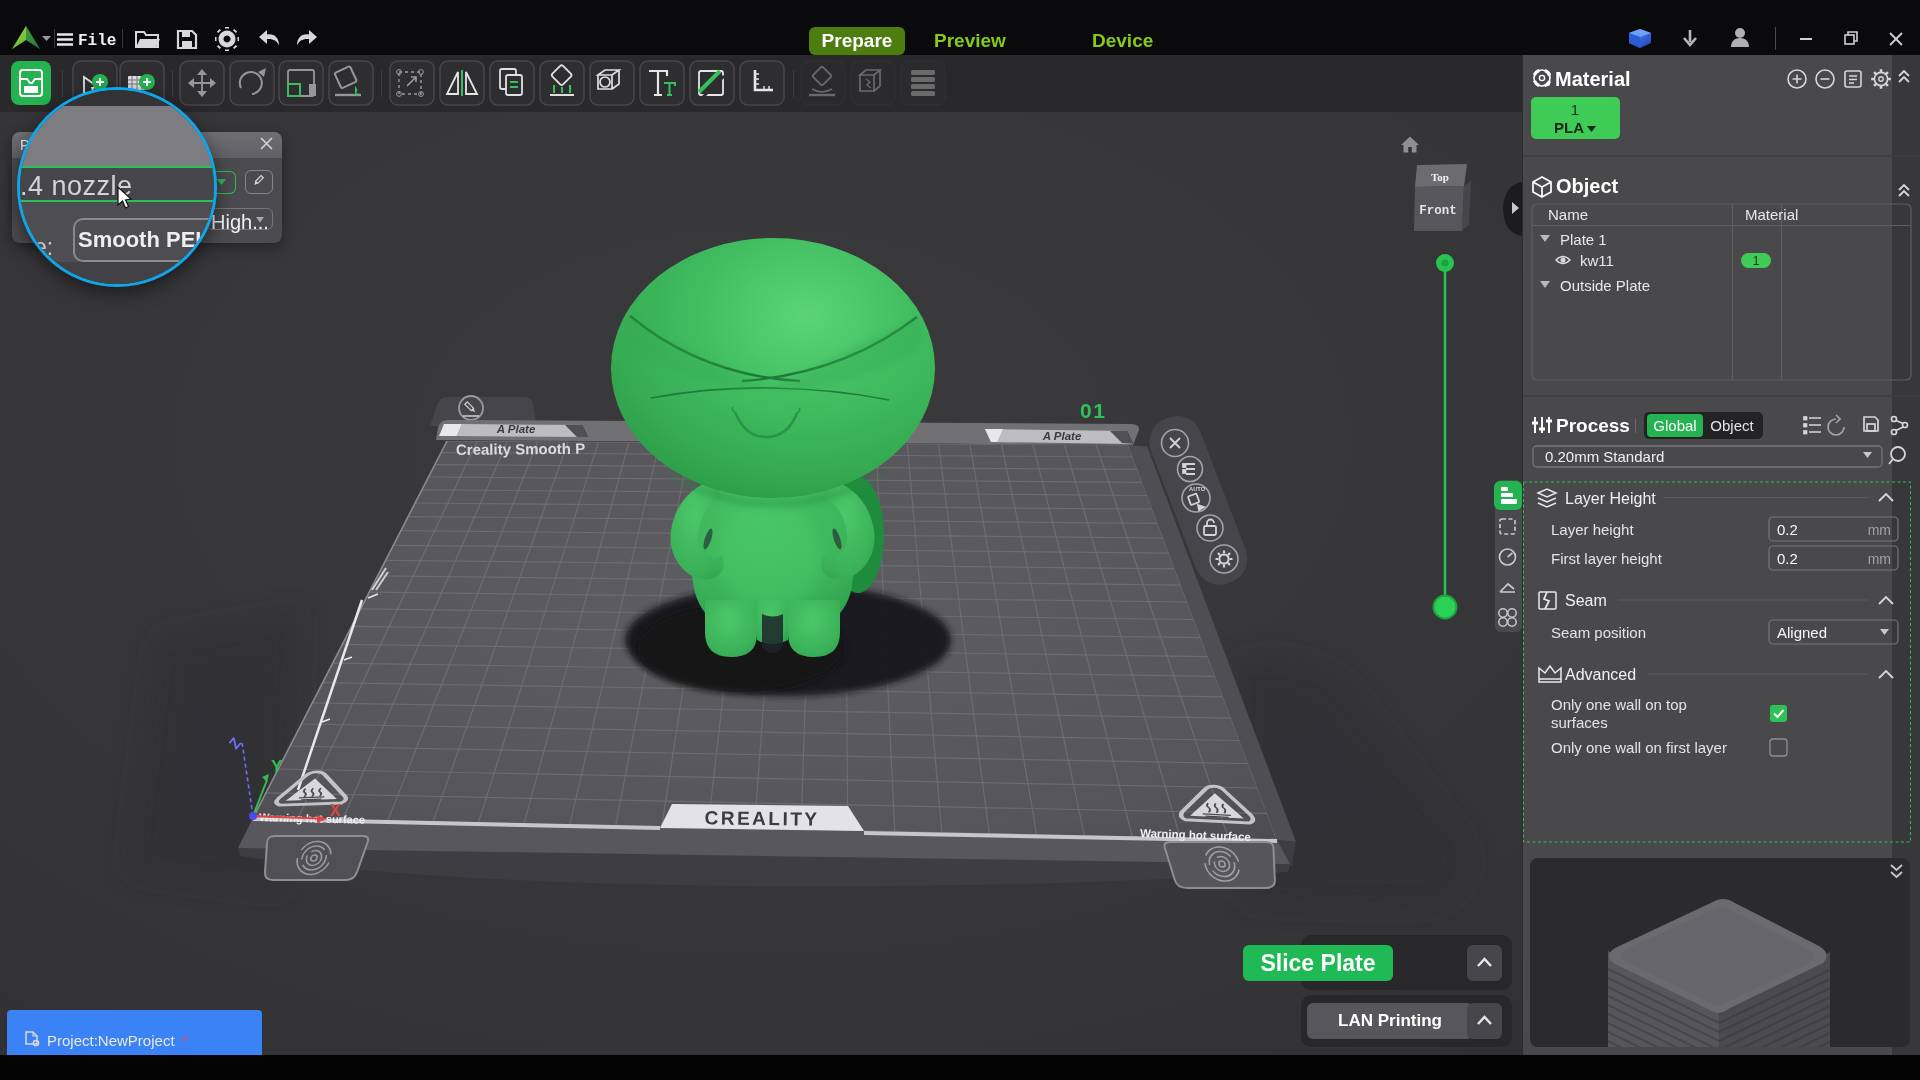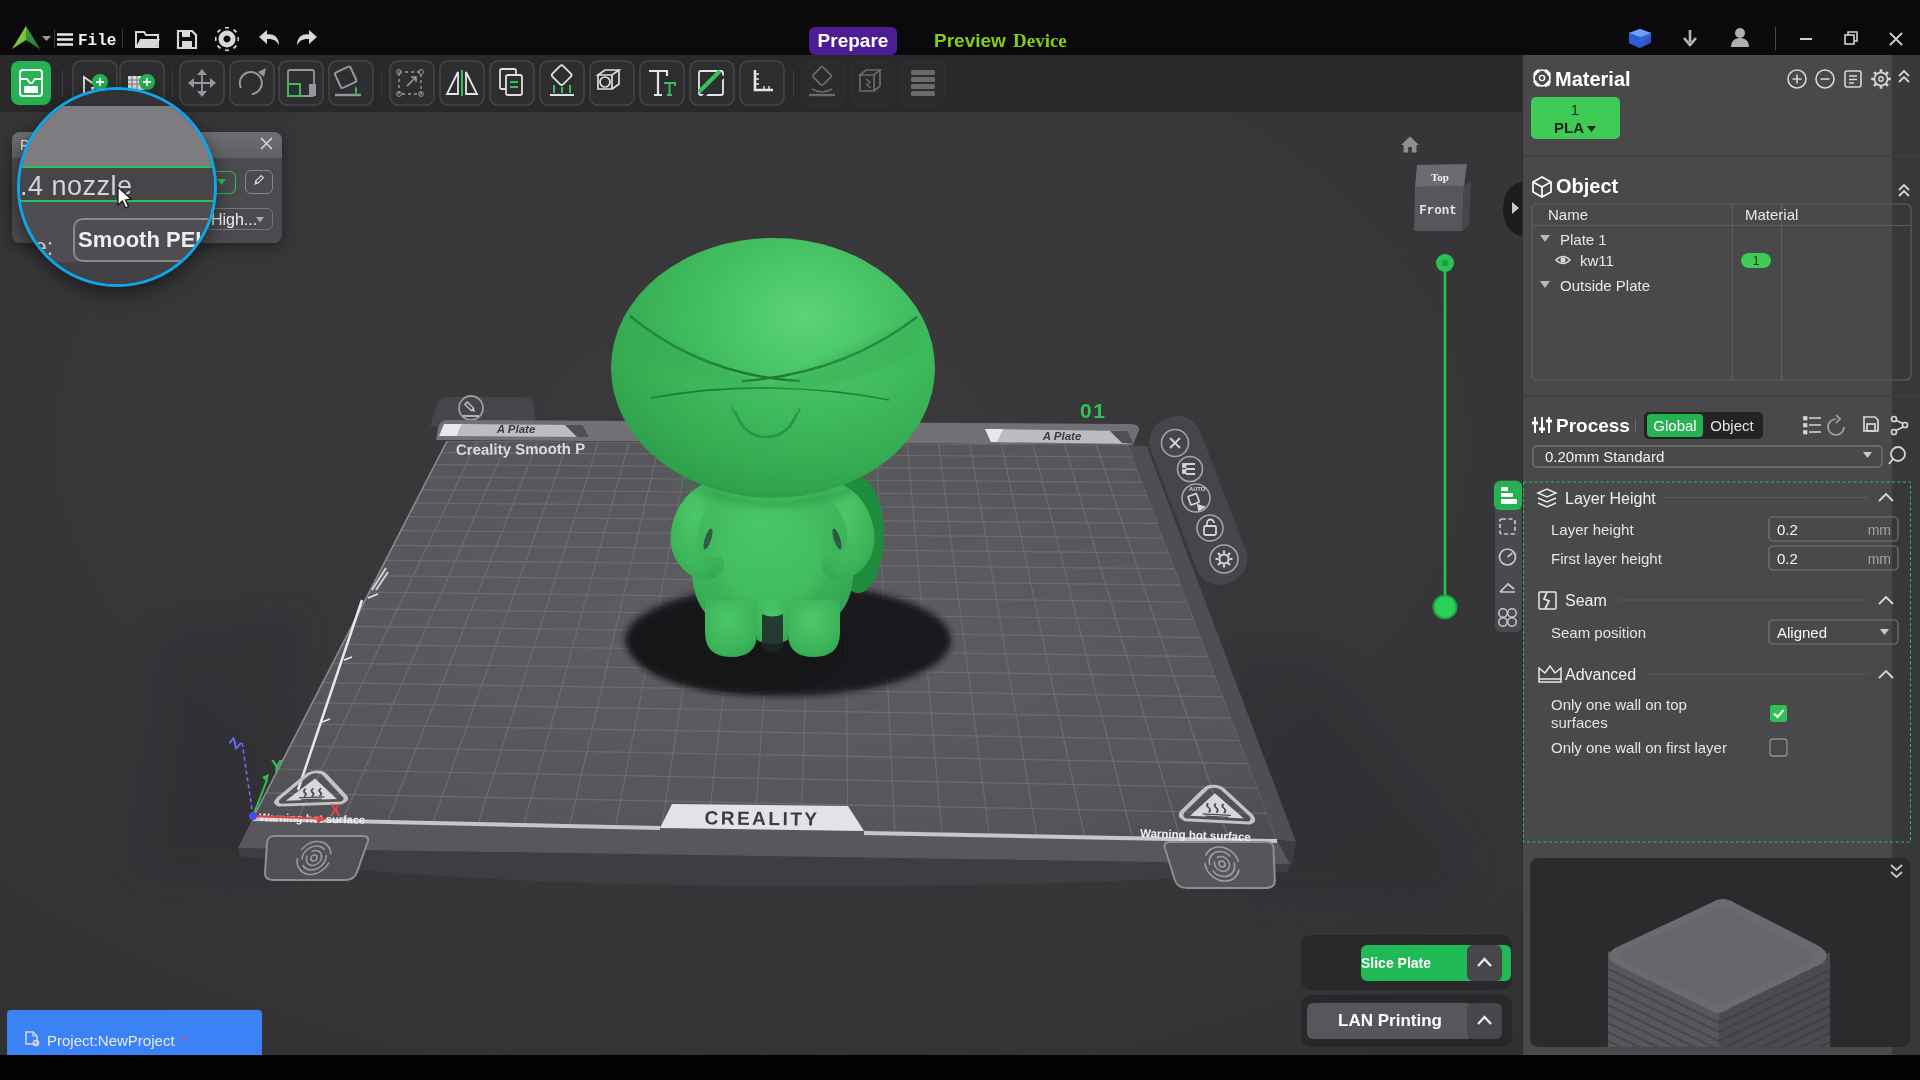--- a/index.html
+++ b/index.html
@@ -77,23 +77,23 @@
   <rect x="1800" y="38" width="12" height="2" fill="#d0d0d2"></rect>
   <g fill="none" stroke="#d0d0d2" stroke-width="1.6">
         <rect x="1845" y="35" width="9" height="9"></rect>
         <path d="M1848 35 v-3 h9 v9 h-3"></path>
       </g>
   <g stroke="#d0d0d2" stroke-width="1.8">
         <path d="M1890 33 l12 12 M1902 33 l-12 12"></path>
       </g>
 </svg>
 
-<div class="abs" style="left:809px;top:27px;width:88px;height:28px;background:#4c1d95;border-radius:6px;text-align:center;line-height:28px;color:#fff;font-size:19px;font-weight:bold;">Prepare</div>
+<div class="abs" style="left:809px;top:27px;width:96px;height:28px;background:#4d7c0f;border-radius:6px;text-align:center;line-height:28px;color:#fff;font-size:19px;font-weight:bold;">Prepare</div>
 <div class="tab" style="left:934px;">Preview</div>
-<div class="tab" style="left:1013px;font-family:Liberation Serif, serif;">Device</div>
+<div class="tab" style="left:1092px;">Device</div>
 </div>
 <div id="toolbar">
 <svg class="abs" style="left:0;top:0" width="1523" height="57" viewBox="0 0 1523 57">
   <g>
     <rect x="11" y="6" width="40" height="44" rx="8" fill="#24b350"></rect>
     <g stroke="#fff" stroke-width="2" fill="none">
       <rect x="20" y="15" width="22" height="26" rx="3"></rect>
       <path d="M20 24 h7 l3 4 h2 l3 -4 h7"></path>
       <rect x="25" y="32" width="12" height="5" fill="#fff"></rect>
     </g>
@@ -641,21 +641,21 @@
   <g fill="none" stroke="#d9d9db" stroke-width="1.5">
     <rect x="18" y="51" width="13" height="11" rx="2"></rect>
         <path d="M18 56.5 h13"></path>
         <rect x="22" y="53" width="5" height="1.6" fill="#d9d9db"></rect>
   </g>
   <text x="40" y="64" font-size="15" fill="#e8e8ea">Printer:K1-0.4</text>
 </svg>
 </div>
 
 <div class="abs" style="left:1301px;top:935px;width:211px;height:55px;background:#28282a;border-radius:10px;"></div>
-<div class="abs" style="left:1361px;top:945px;width:150px;height:36px;background:#1fb955;border-radius:6px;text-align:left;line-height:36px;color:#fff;font-size:14px;font-weight:bold;">Slice Plate</div>
+<div class="abs" style="left:1243px;top:945px;width:150px;height:36px;background:#1fb955;border-radius:6px;text-align:center;line-height:36px;color:#fff;font-size:23px;font-weight:bold;">Slice Plate</div>
 <div class="abs" style="left:1467px;top:945px;width:35px;height:36px;background:#47474b;border-radius:6px;">
   <svg width="35" height="36">
       <path d="M11 21 l6.5 -7 6.5 7" fill="none" stroke="#e8e8ea" stroke-width="2.4"></path>
     </svg>
 </div>
 <div class="abs" style="left:1301px;top:995px;width:211px;height:52px;background:#28282a;border-radius:10px;"></div>
 <div class="abs" style="left:1307px;top:1003px;width:166px;height:36px;background:#56565b;border-radius:6px;text-align:center;line-height:36px;color:#fff;font-size:17px;font-weight:bold;">LAN Printing</div>
 <div class="abs" style="left:1467px;top:1003px;width:35px;height:36px;background:#47474b;border-radius:6px;">
   <svg width="35" height="36">
       <path d="M11 21 l6.5 -7 6.5 7" fill="none" stroke="#e8e8ea" stroke-width="2.4"></path>
@@ -675,21 +675,21 @@
   </svg>
 <div class="abs" style="left:245px;top:170px;width:26px;height:22px;border:1.5px solid #85858a;border-radius:6px;"></div>
 <svg class="abs" style="left:248px;top:173px" width="20" height="17">
     <g transform="translate(10,8) rotate(45)">
       <rect x="-1.5" y="-6" width="3" height="8" fill="none" stroke="#d9d9db" stroke-width="1.2"></rect>
       <path d="M-1.5 2 L0 5.5 L1.5 2 Z" fill="#d9d9db"></path>
     </g>
   </svg>
 
 <div class="abs" style="left:206px;top:208px;width:65px;height:20px;border:1.5px solid #77777b;border-radius:6px;"></div>
-<div class="abs" style="left:211px;top:211px;color:#f0f0f2;font-size:16px;">High...</div>
+<div class="abs" style="left:211px;top:211px;color:#f0f0f2;font-size:20px;">High...</div>
 <svg class="abs" style="left:254px;top:215px" width="14" height="10">
     <path d="M2 2 l8 0 -4 5.5 Z" fill="#a9a9ad"></path>
   </svg>
 
 <div id="magwrap" class="abs" style="left:17px;top:87px;width:200px;height:200px;border-radius:50%;border:3px solid #0ea5e9;box-sizing:border-box;overflow:hidden;box-shadow:0 6px 18px rgba(0,0,0,0.5);">
   <div class="abs" style="left:0;top:0;width:200px;height:16px;background:#333336;"></div>
   <div class="abs" style="left:0;top:16px;width:200px;height:60px;background:#7d7d81;"></div>
   <div class="abs" style="left:0;top:76px;width:200px;height:2px;background:#2abf58;"></div>
   <div class="abs" style="left:0;top:78px;width:200px;height:32px;background:#45454a;"></div>
   <div class="abs" style="left:0;top:110px;width:200px;height:2px;background:#2abf58;"></div>

